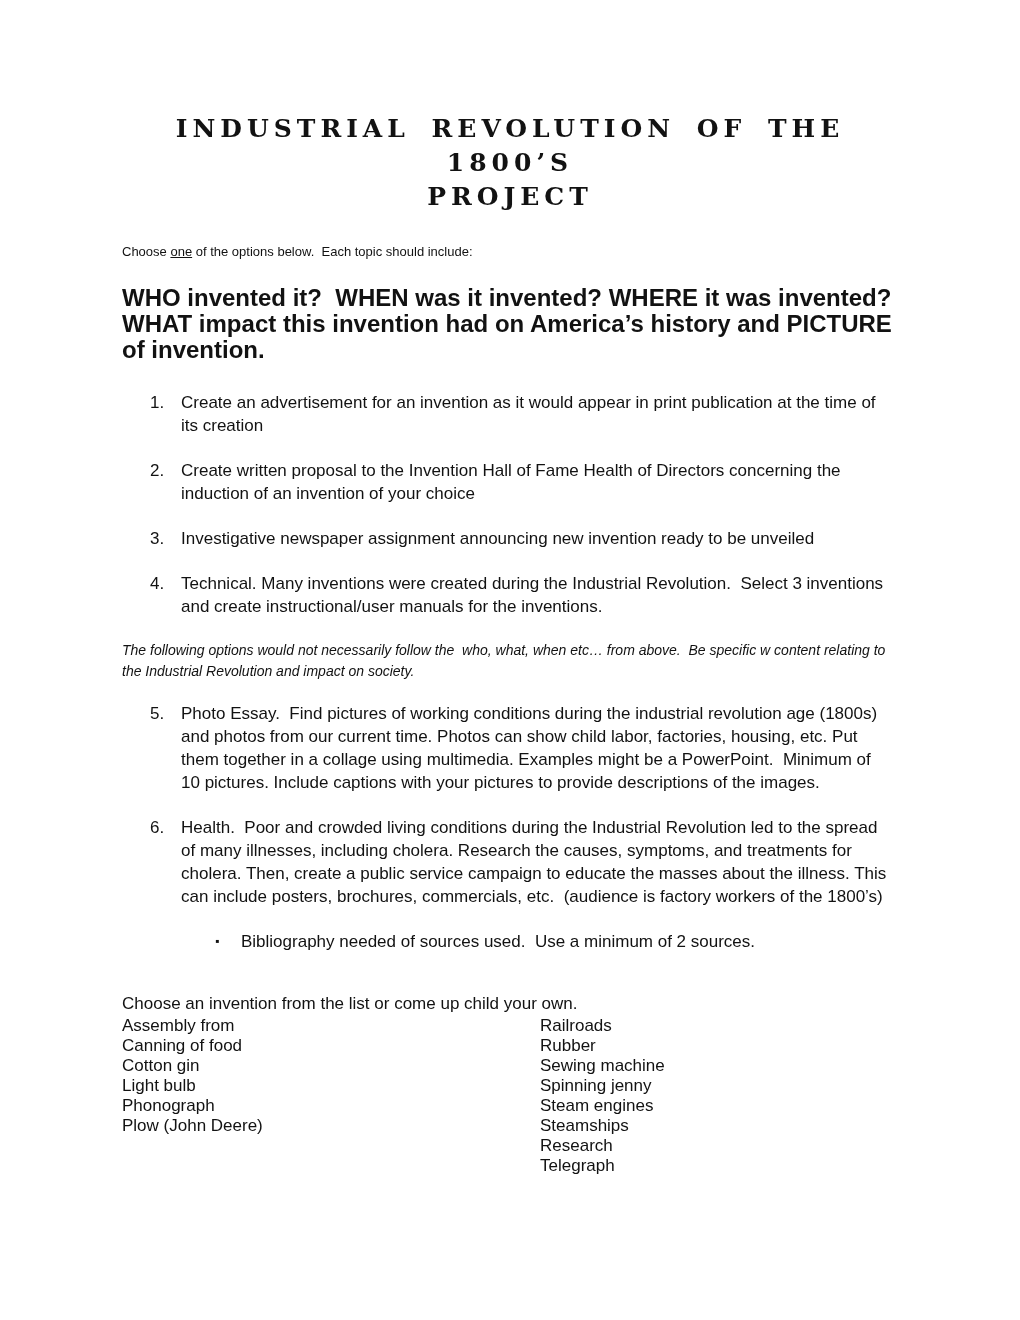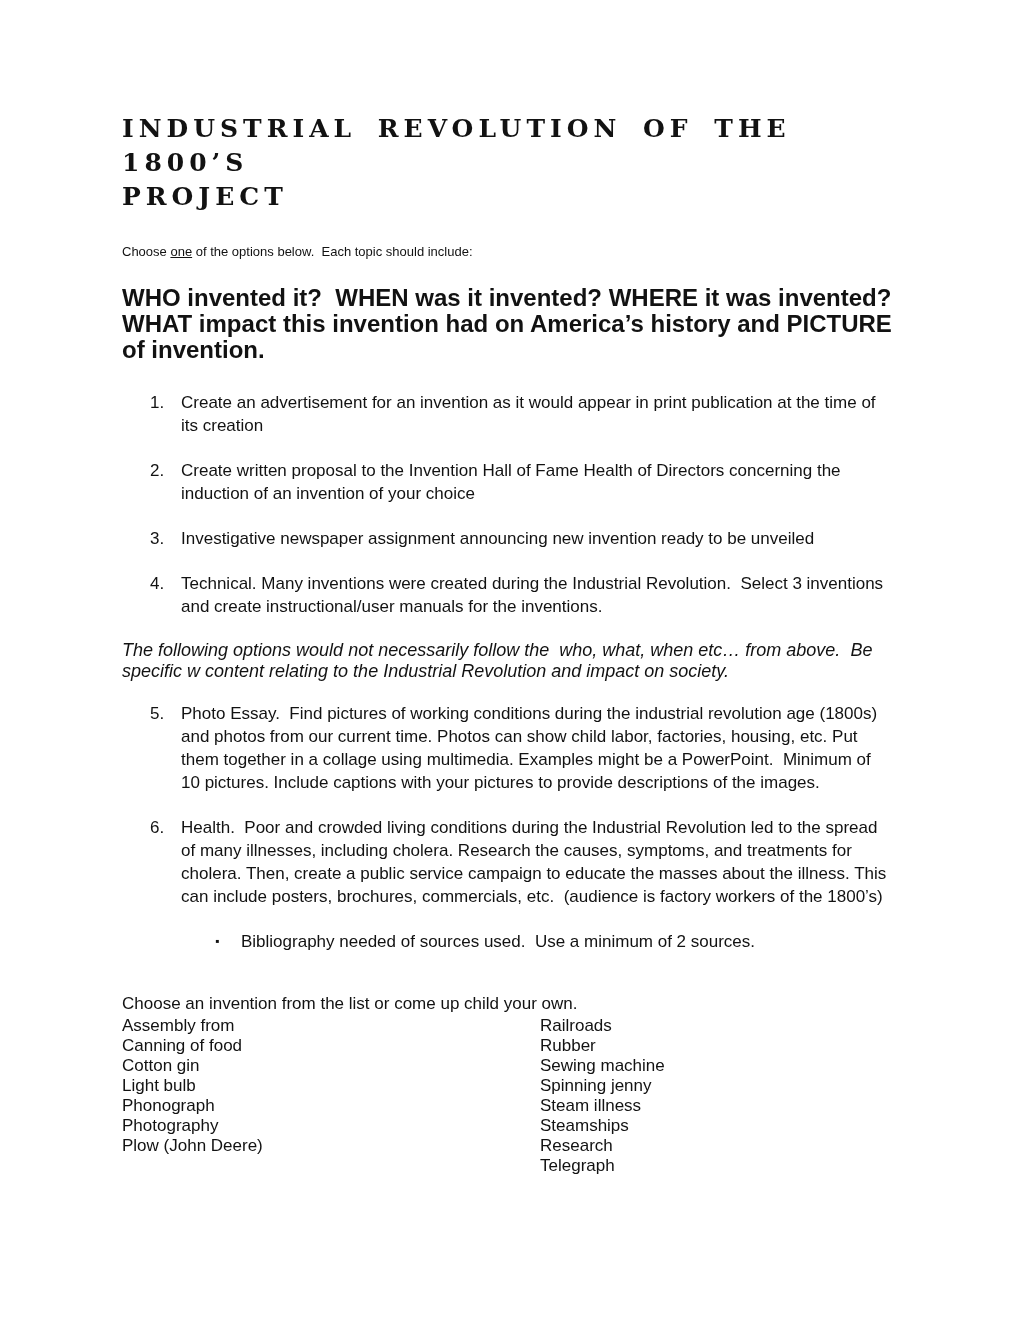--- a/index.html
+++ b/index.html
@@ -13,20 +13,21 @@
     min-height: 1320px;
     margin: 0 auto;
     background: #ffffff;
     color: #121212;
     font-family: "Liberation Sans", sans-serif;
     box-sizing: border-box;
     padding: 112px 122px 40px 122px;
   }
   .title {
     margin: 0 0 26px 0;
+    text-align: center;
     font-family: "DejaVu Serif", serif;
     font-weight: bold;
     font-size: 25px;
     line-height: 34px;
     letter-spacing: 5px;
     word-spacing: 8px;
   }
   .title-line { display: block; }
   .intro {
     margin: 0 0 22px 0;
@@ -53,21 +54,21 @@
     flex: 0 0 31px;
     width: 31px;
   }
   .opt-text {
     max-width: 712px;
     white-space: pre-wrap;
   }
   .note {
     margin: 4px 0 20px 0;
     font-style: italic;
-    font-size: 18px;
+    font-size: 14px;
     line-height: 21px;
     white-space: pre-wrap;
   }
   .bullet-row {
     display: flex;
     align-items: flex-start;
     margin: 6px 0 40px 93px;
     font-size: 17px;
     line-height: 23px;
   }
@@ -152,28 +153,27 @@
 
   <p class="inv-heading">Choose an invention from the list or come up child your own.</p>
 
   <div class="inv-columns">
     <ul class="inv-col inv-col-left">
       <li>Assembly from</li>
       <li>Canning of food</li>
       <li>Cotton gin</li>
       <li>Light bulb</li>
       <li>Phonograph</li>
-      <li>Photography</li>
       <li>Plow (John Deere)</li>
     </ul>
     <ul class="inv-col inv-col-right">
       <li>Railroads</li>
       <li>Rubber</li>
       <li>Sewing machine</li>
       <li>Spinning jenny</li>
-      <li>Steam illness</li>
+      <li>Steam engines</li>
       <li>Steamships</li>
       <li>Research</li>
       <li>Telegraph</li>
     </ul>
   </div>
 
 </div>
 
 </body></html>

